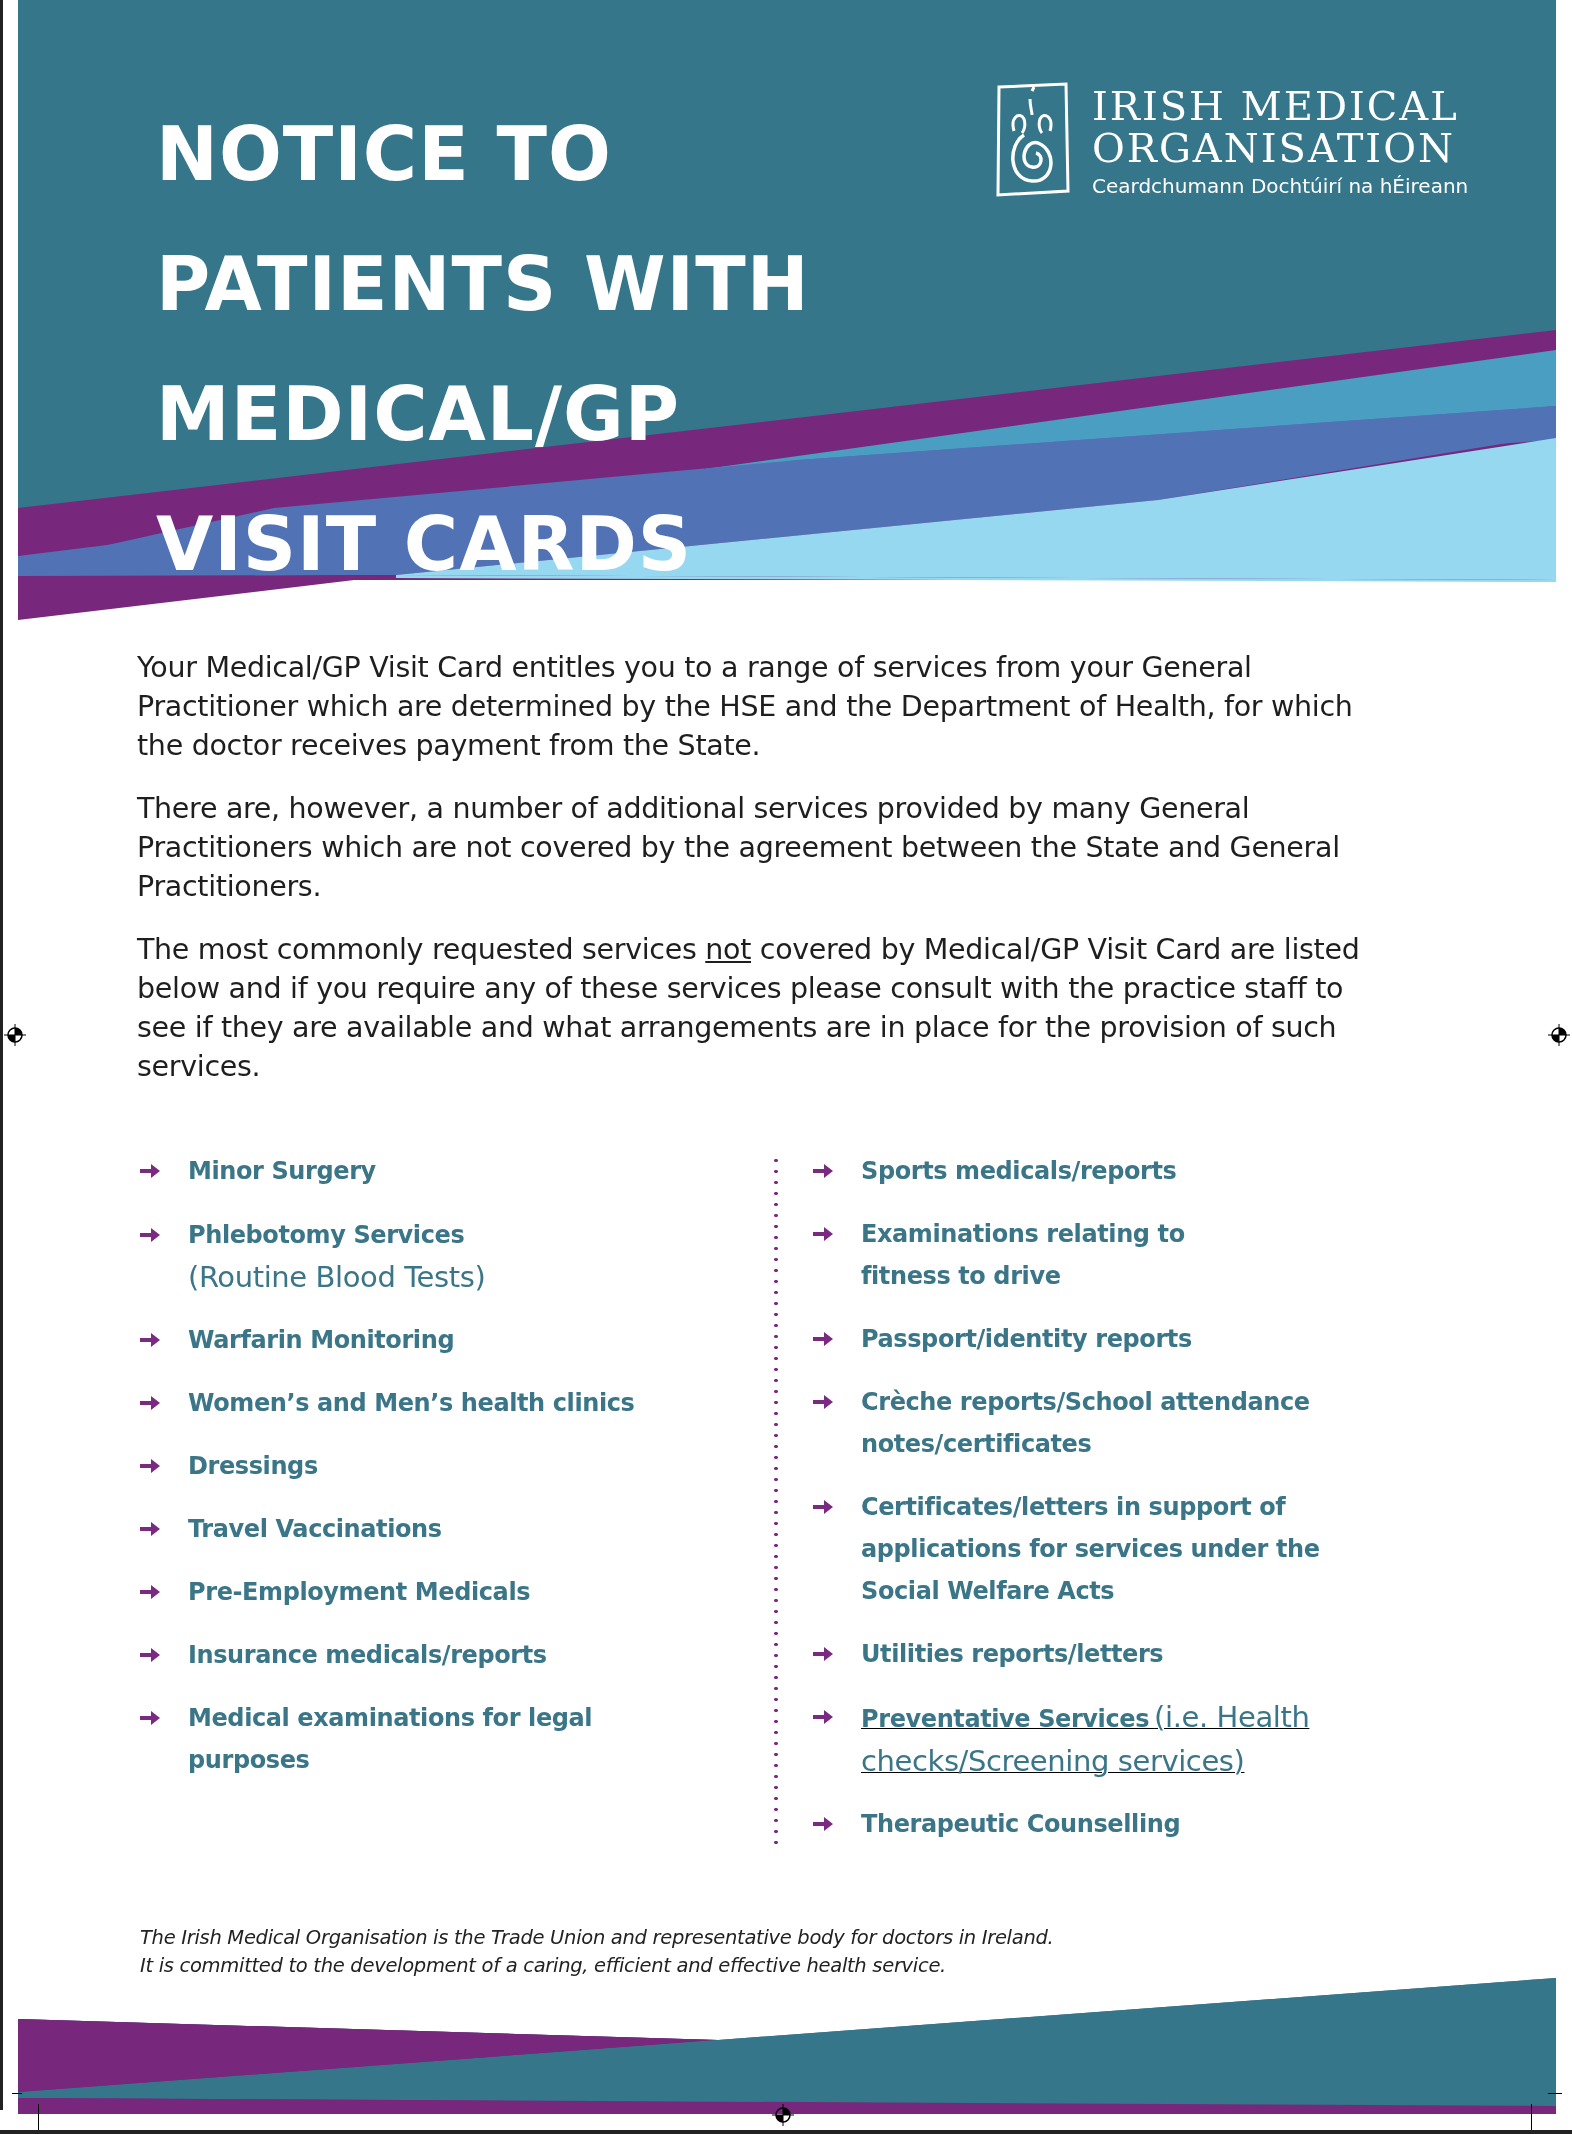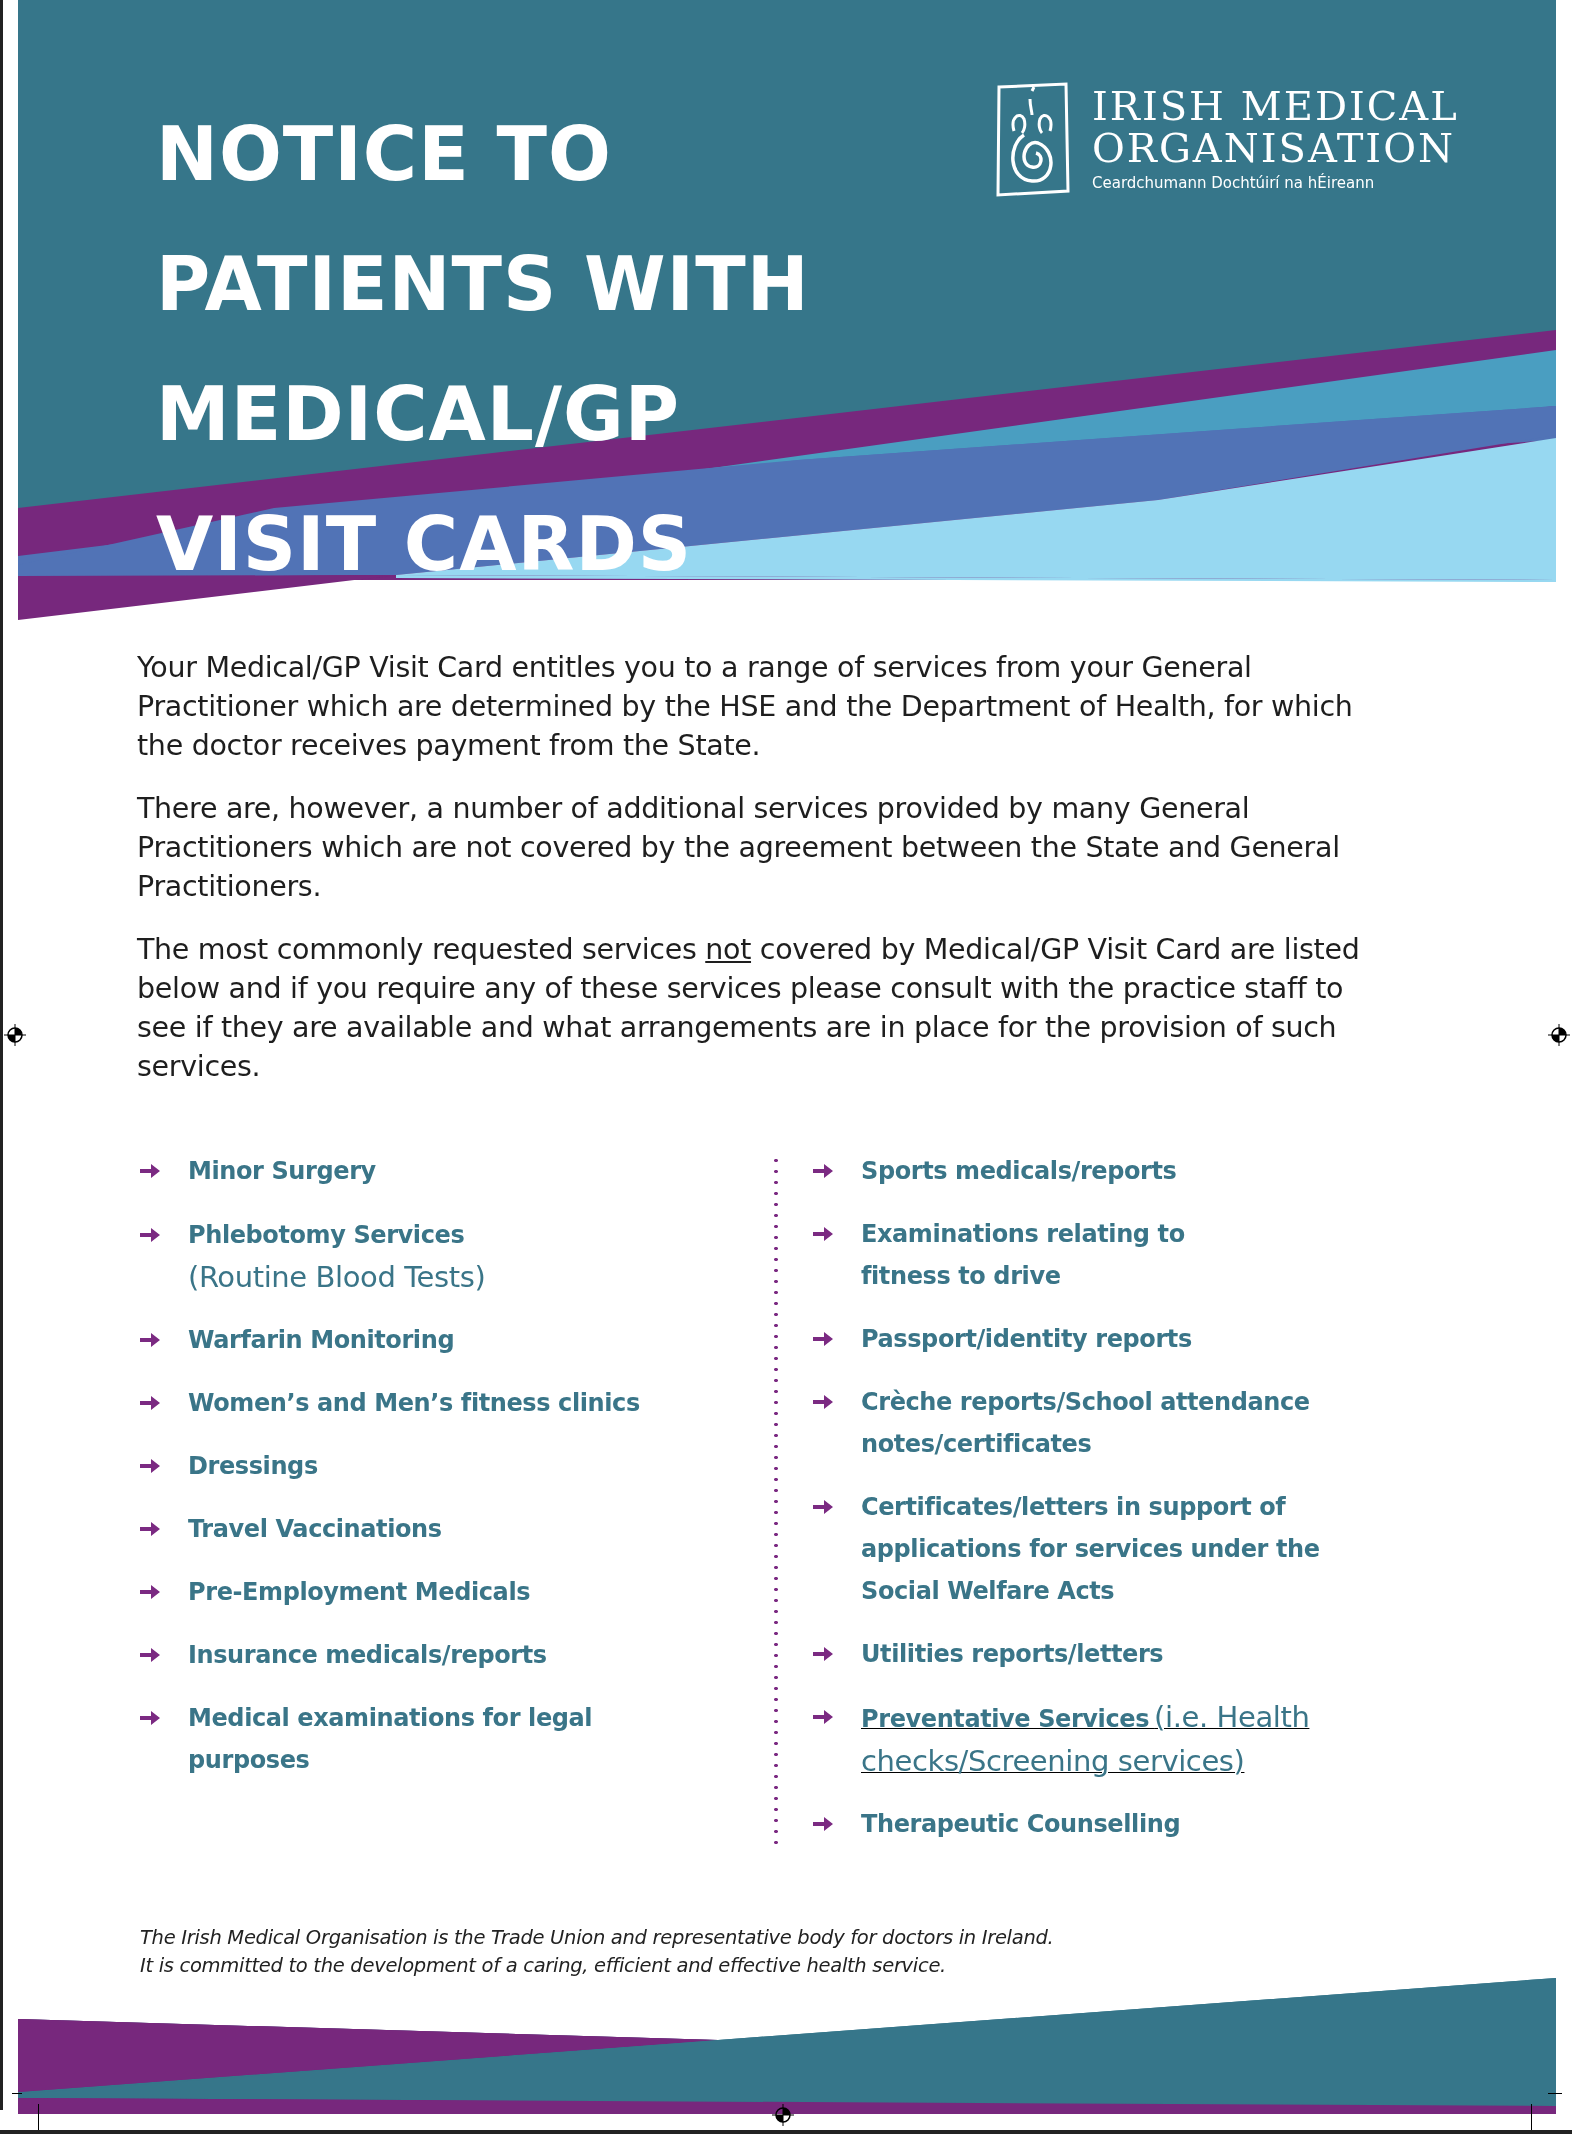--- a/index.html
+++ b/index.html
@@ -22,21 +22,21 @@
   .logo { position: absolute; left: 976px; top: 79px; width: 460px; height: 120px; }
   .logo-mark { position: absolute; left: 0; top: 0; width: 78px; height: 120px; }
   .logo-line1, .logo-line2 {
     position: absolute; left: 98px; color: #fff;
     font-family: "DejaVu Serif", serif; font-size: 40px; letter-spacing: 2px; white-space: nowrap;
   }
   .logo-line1 { top: 4px; }
   .logo-line2 { top: 46px; }
   .logo-line3 {
     position: absolute; left: 98px; top: 95px; color: #fff;
-    font-family: "DejaVu Sans", sans-serif; font-size: 15px; white-space: nowrap;
+    font-family: "DejaVu Sans", sans-serif; font-size: 20px; white-space: nowrap;
   }
 
   .intro { position: absolute; left: 137px; top: 648px; width: 1240px; }
   .intro p {
     font-family: "DejaVu Sans", sans-serif; font-size: 28.5px; line-height: 39px;
     color: #1e1e1e; margin-bottom: 24px; letter-spacing: -0.3px;
   }
   .intro u { text-decoration: underline; }
 
   .services { position: absolute; top: 1150px; left: 0; width: 1572px; height: 700px; }
@@ -151,21 +151,21 @@
     <div class="svc">
       <svg class="arrow" viewBox="0 0 20 14">
           <path d="M0 5 H11 V0 L20 7 L11 14 V9 H0 Z" fill="#7b2a82"></path>
         </svg>
       <span class="bold">Warfarin Monitoring</span>
     </div>
     <div class="svc" style="width:520px;">
       <svg class="arrow" viewBox="0 0 20 14">
           <path d="M0 5 H11 V0 L20 7 L11 14 V9 H0 Z" fill="#7b2a82"></path>
         </svg>
-      <div class="bold">Women’s and Men’s fitness clinics</div>
+      <div class="bold">Women’s and Men’s health clinics</div>
     </div>
     <div class="svc">
       <svg class="arrow" viewBox="0 0 20 14">
           <path d="M0 5 H11 V0 L20 7 L11 14 V9 H0 Z" fill="#7b2a82"></path>
         </svg>
       <span class="bold">Dressings</span>
     </div>
     <div class="svc">
       <svg class="arrow" viewBox="0 0 20 14">
           <path d="M0 5 H11 V0 L20 7 L11 14 V9 H0 Z" fill="#7b2a82"></path>

